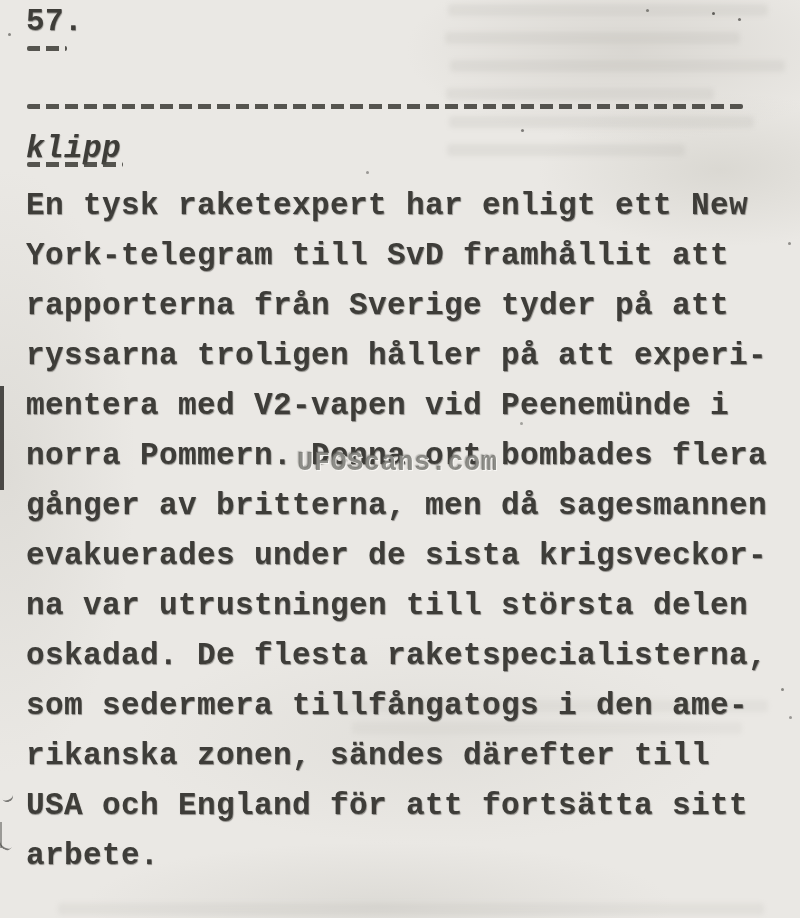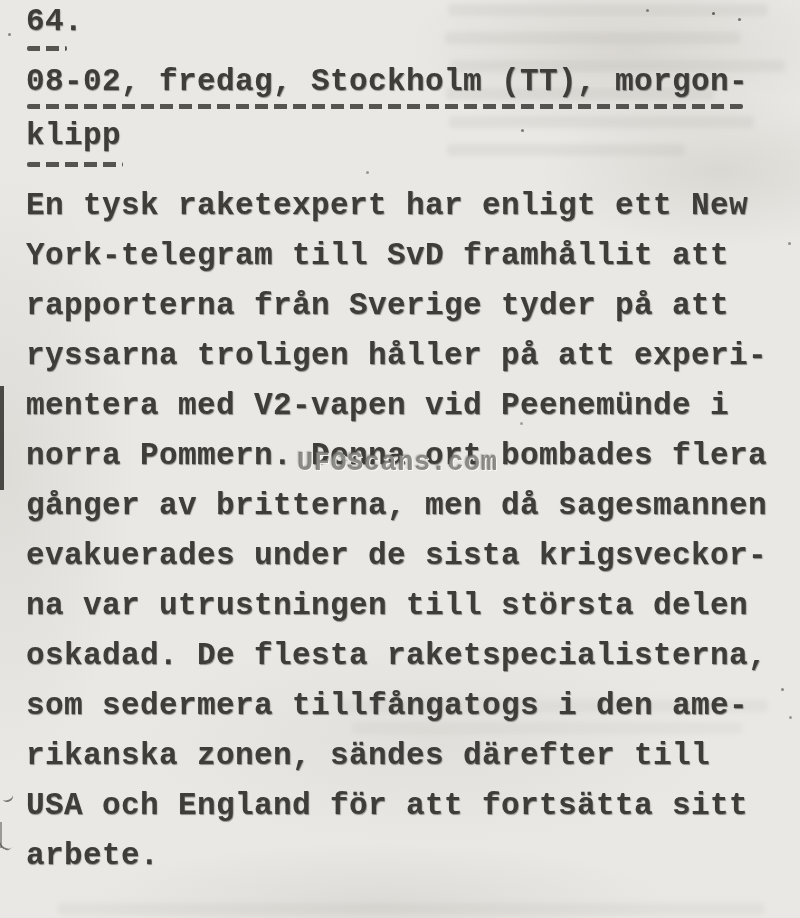--- a/index.html
+++ b/index.html
@@ -25,21 +25,21 @@
     color: #3e3d39;
     font-weight: bold;
     font-size: 31px;
     line-height: 50px;
     letter-spacing: 0.4px;
     white-space: pre-line;
     text-shadow: 0.6px 0.8px 0.9px rgba(47,46,42,0.50);
   }
   .page-number { left: 26px; top: 2px;   line-height: 40px; }
   .head-1      { left: 26px; top: 62px;  line-height: 40px; }
-  .head-2      { left: 26px; top: 116px; line-height: 40px; }
+  .head-2      { left: 26px; top: 129px; line-height: 40px; font-style: italic; }
   .para-1      { left: 26px; top: 181px; width: 762px; }
   .para-2      { left: 26px; top: 748px; width: 762px; }
 
   
   .dashline {
     position: absolute;
     height: 5px;
     background: repeating-linear-gradient(90deg,
       rgba(72,71,66,0.92) 0 13px, rgba(72,71,66,0) 13px 19px);
     border-radius: 2px;
@@ -132,24 +132,23 @@
   <div class="ghost-row g1"></div>
   <div class="ghost-row g2"></div>
   <div class="ghost-row g3"></div>
   <div class="ghost-row g4"></div>
   <div class="ghost-row g5"></div>
   <div class="ghost-row g6"></div>
   <div class="ghost-row g7"></div>
   <div class="ghost-row g8"></div>
   <div class="ghost-row g9"></div>
 
-  <div class="tw page-number">64.</div>
+  <div class="tw page-number">57.</div>
   <div class="dashline u-pagenum"></div>
 
-  <div class="tw head-1">08-02, fredag, Stockholm (TT), morgon-</div>
   <div class="dashline u-head1"></div>
   <div class="tw head-2">klipp</div>
   <div class="dashline u-head2"></div>
 
   <div class="tw para-1">En tysk raketexpert har enligt ett New
 York-telegram till SvD framhållit att
 rapporterna från Sverige tyder på att
 ryssarna troligen håller på att experi-
 mentera med V2-vapen vid Peenemünde i
 norra Pommern. Denna ort bombades flera

